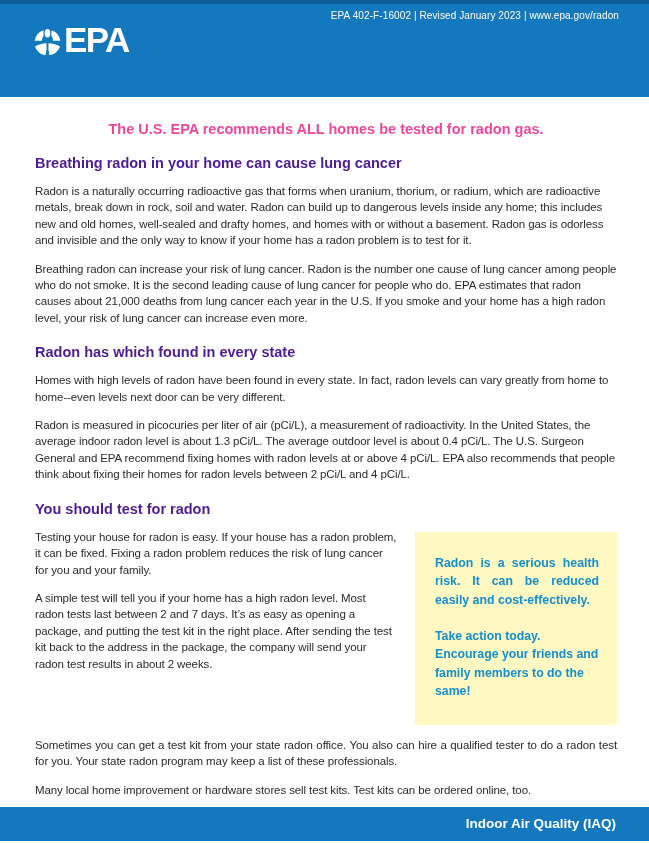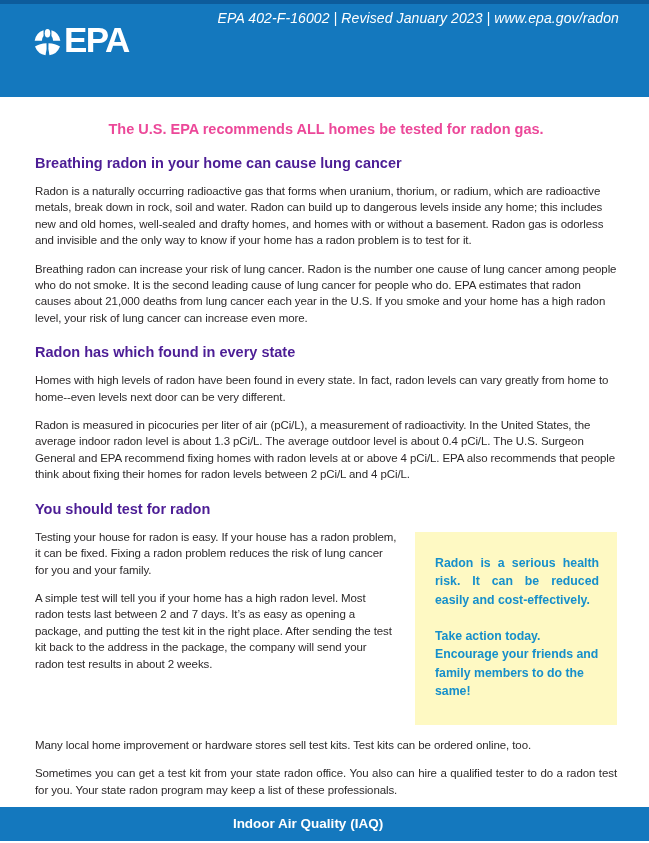--- a/index.html
+++ b/index.html
@@ -18,23 +18,22 @@
   .header {
     position: relative;
     height: 97px;
     background: #1478be;
     border-top: 4px solid #0d5c9c;
     color: #fff;
   }
   .header-meta {
     position: absolute;
     top: 6px; right: 30px;
-    font-size: 14px;
+    font-size: 10px;
     letter-spacing: 0.1px;
-    font-style: italic;
   }
   .logo {
     position: absolute;
     left: 33px; top: 21px;
     display: flex;
     align-items: flex-start;
   }
   .logo-flower { margin-top: 3px; }
   .logo-textblock { margin-left: 2px; }
   .logo-acronym {
@@ -102,21 +101,21 @@
 
   
   .footer {
     position: absolute;
     left: 0; right: 0; bottom: 2px;
     height: 34px;
     background: #1478be;
     color: #fff;
     font-weight: bold;
     font-size: 13.5px;
-    text-align: center;
+    text-align: right;
     padding: 9px 33px 0 0;
   }
 </style>
 </head>
 <body>
 
 <div class="page">
 
   <div class="header">
     <div class="header-meta">EPA 402-F-16002 | Revised January 2023 | www.epa.gov/radon</div>
@@ -158,22 +157,22 @@
       <div class="col-left">
         <p class="body-p">Testing your house for radon is easy. If your house has a radon problem, it can be fixed. Fixing a radon problem reduces the risk of lung cancer for you and your family.</p>
         <p class="body-p">A simple test will tell you if your home has a high radon level. Most radon tests last between 2 and 7 days. It’s as easy as opening a package, and putting the test kit in the right place. After sending the test kit back to the address in the package, the company will send your radon test results in about 2 weeks.</p>
       </div>
       <div class="callout">
         <p class="callout-p1">Radon is a serious health risk. It can be reduced easily and cost-effectively.</p>
         <p class="callout-p2">Take action today. Encourage your friends and family members to do the same!</p>
       </div>
     </div>
 
+    <p class="body-p justified">Sometimes you can get a test kit from your state radon office. You also can hire a qualified tester to do a radon test for you. Your state radon program may keep a list of these professionals.</p>
     <p class="body-p">Many local home improvement or hardware stores sell test kits. Test kits can be ordered online, too.</p>
-    <p class="body-p justified">Sometimes you can get a test kit from your state radon office. You also can hire a qualified tester to do a radon test for you. Your state radon program may keep a list of these professionals.</p>
 
     <p class="body-p"><span>Kansas State University, under a cooperative agreement with EPA, provides national radon program services, including selling radon test kits and answering toll-free radon hotlines. For more information about radon testing call 1-800-SOS-RADON (1-800-767-7236) or visit </span></p>
   </div>
 
   <div class="footer">
     <span>Indoor Air Quality (IAQ)</span>
   </div>
 
 </div>
 

